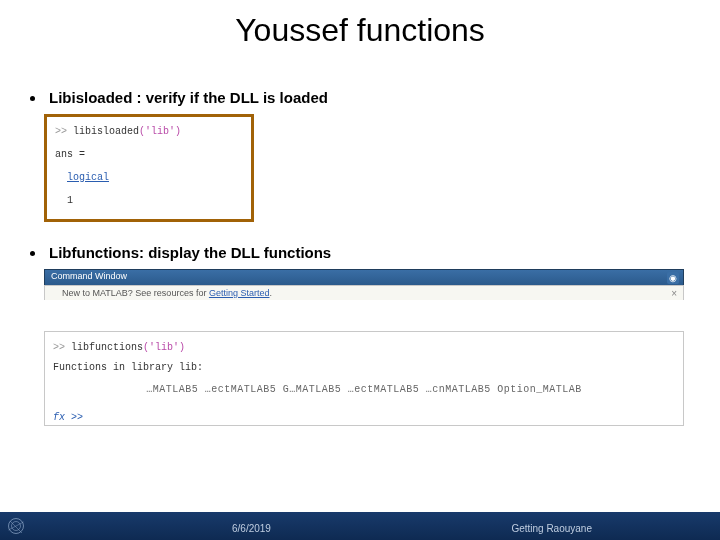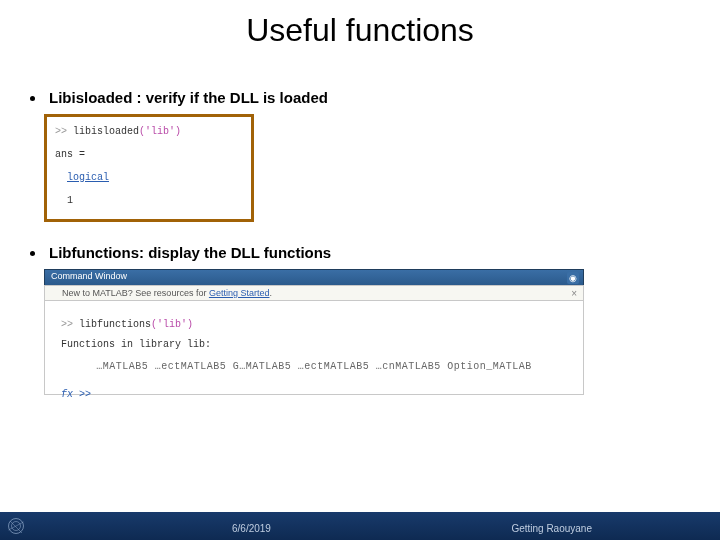--- a/index.html
+++ b/index.html
@@ -6,44 +6,44 @@
   html, body { width: 720px; height: 540px; font-family: Arial, Helvetica, sans-serif; background: #fff; overflow: hidden; }
   .slide { position: relative; width: 720px; height: 540px; }
   .title { text-align: center; font-size: 32px; font-weight: normal; color: #000; padding-top: 12px; }
   .body { padding: 18px 24px 0 24px; }
   .bullet { display: flex; align-items: flex-start; font-size: 15px; font-weight: bold; color: #000; margin: 22px 0 8px 0; }
   .bullet .dot { width: 5px; height: 5px; border-radius: 50%; background: #000; margin: 7px 14px 0 6px; flex: 0 0 auto; }
   .shot1 { margin: 6px 0 0 20px; width: 210px; border: 3px solid #a16207; background: #fff; font-family: 'Courier New', monospace; font-size: 10px; color: #333; padding: 6px 8px 10px 8px; line-height: 1.7; }
   .shot1 .prompt { color: #999; }
   .shot1 .str { color: #b94aa8; }
   .shot1 .link { color: #2a5db0; text-decoration: underline; }
-  .shot2-wrap { margin: 8px 0 0 20px; width: 540px; }
+  .shot2-wrap { margin: 8px 0 0 20px; width: 640px; }
   .shot2-titlebar { height: 16px; background: linear-gradient(#3a6ea5, #2b5a8c); border: 1px solid #1f3d5c; border-bottom: none; position: relative; }
   .shot2-titlebar .label { position: absolute; left: 6px; top: 1px; font-size: 9px; color: #fff; font-family: Tahoma, Arial, sans-serif; }
   .shot2-titlebar .ctrl { position: absolute; right: 4px; top: 2px; width: 12px; height: 12px; background: #3a6ea5; color: #fff; font-size: 9px; line-height: 12px; text-align: center; border-radius: 2px; }
   .shot2-sub { border: 1px solid #c8c8c8; border-bottom: none; background: #f7f7f2; font-size: 9px; color: #555; padding: 2px 17px; position: relative; }
   .shot2-sub .x { position: absolute; right: 6px; top: 2px; color: #888; font-size: 10px; }
   .shot2-sub .link { color: #2a5db0; text-decoration: underline; }
-  .shot2-body { border: 1px solid #c8c8c8; background: #fff; padding: 16px; font-family: 'Courier New', monospace; font-size: 10px; color: #333; line-height: 1.6; height: 95px; }
+  .shot2-body { border: 1px solid #c8c8c8; background: #fff; padding: 8px; font-family: 'Courier New', monospace; font-size: 10px; color: #333; line-height: 1.6; height: 95px; margin-top: 31px; }
   .shot2-body .prompt { color: #999; }
   .shot2-body .str { color: #b94aa8; }
   .shot2-body .fnrow { color: #666; letter-spacing: 0.5px; text-align: center; }
   .shot2-body .fx { color: #2a5db0; font-style: italic; margin-top: 12px; }
   .footer { position: absolute; left: 0; bottom: 0; width: 100%; height: 28px; background: linear-gradient(#183a6b, #0e2a52); display: flex; align-items: center; }
   .footer .logo { width: 32px; height: 28px; display: flex; align-items: center; justify-content: center; }
   .footer .logo svg { width: 20px; height: 20px; }
   .footer .date { position: absolute; left: 232px; bottom: 6px; font-size: 10px; color: #bfcde0; }
   .footer .author { position: absolute; right: 128px; bottom: 6px; font-size: 10px; color: #bfcde0; }
 </style>
 </head>
 <body>
 
 <div class="slide">
 
-  <h1 class="title">Useful functions</h1>
+  <h1 class="title">Youssef functions</h1>
 
   <div class="body">
 
     <div class="bullet">
       <span class="dot"></span>
       <span>Libisloaded : verify if the DLL is loaded</span>
     </div>
 
     <div class="shot1">
       <div>

